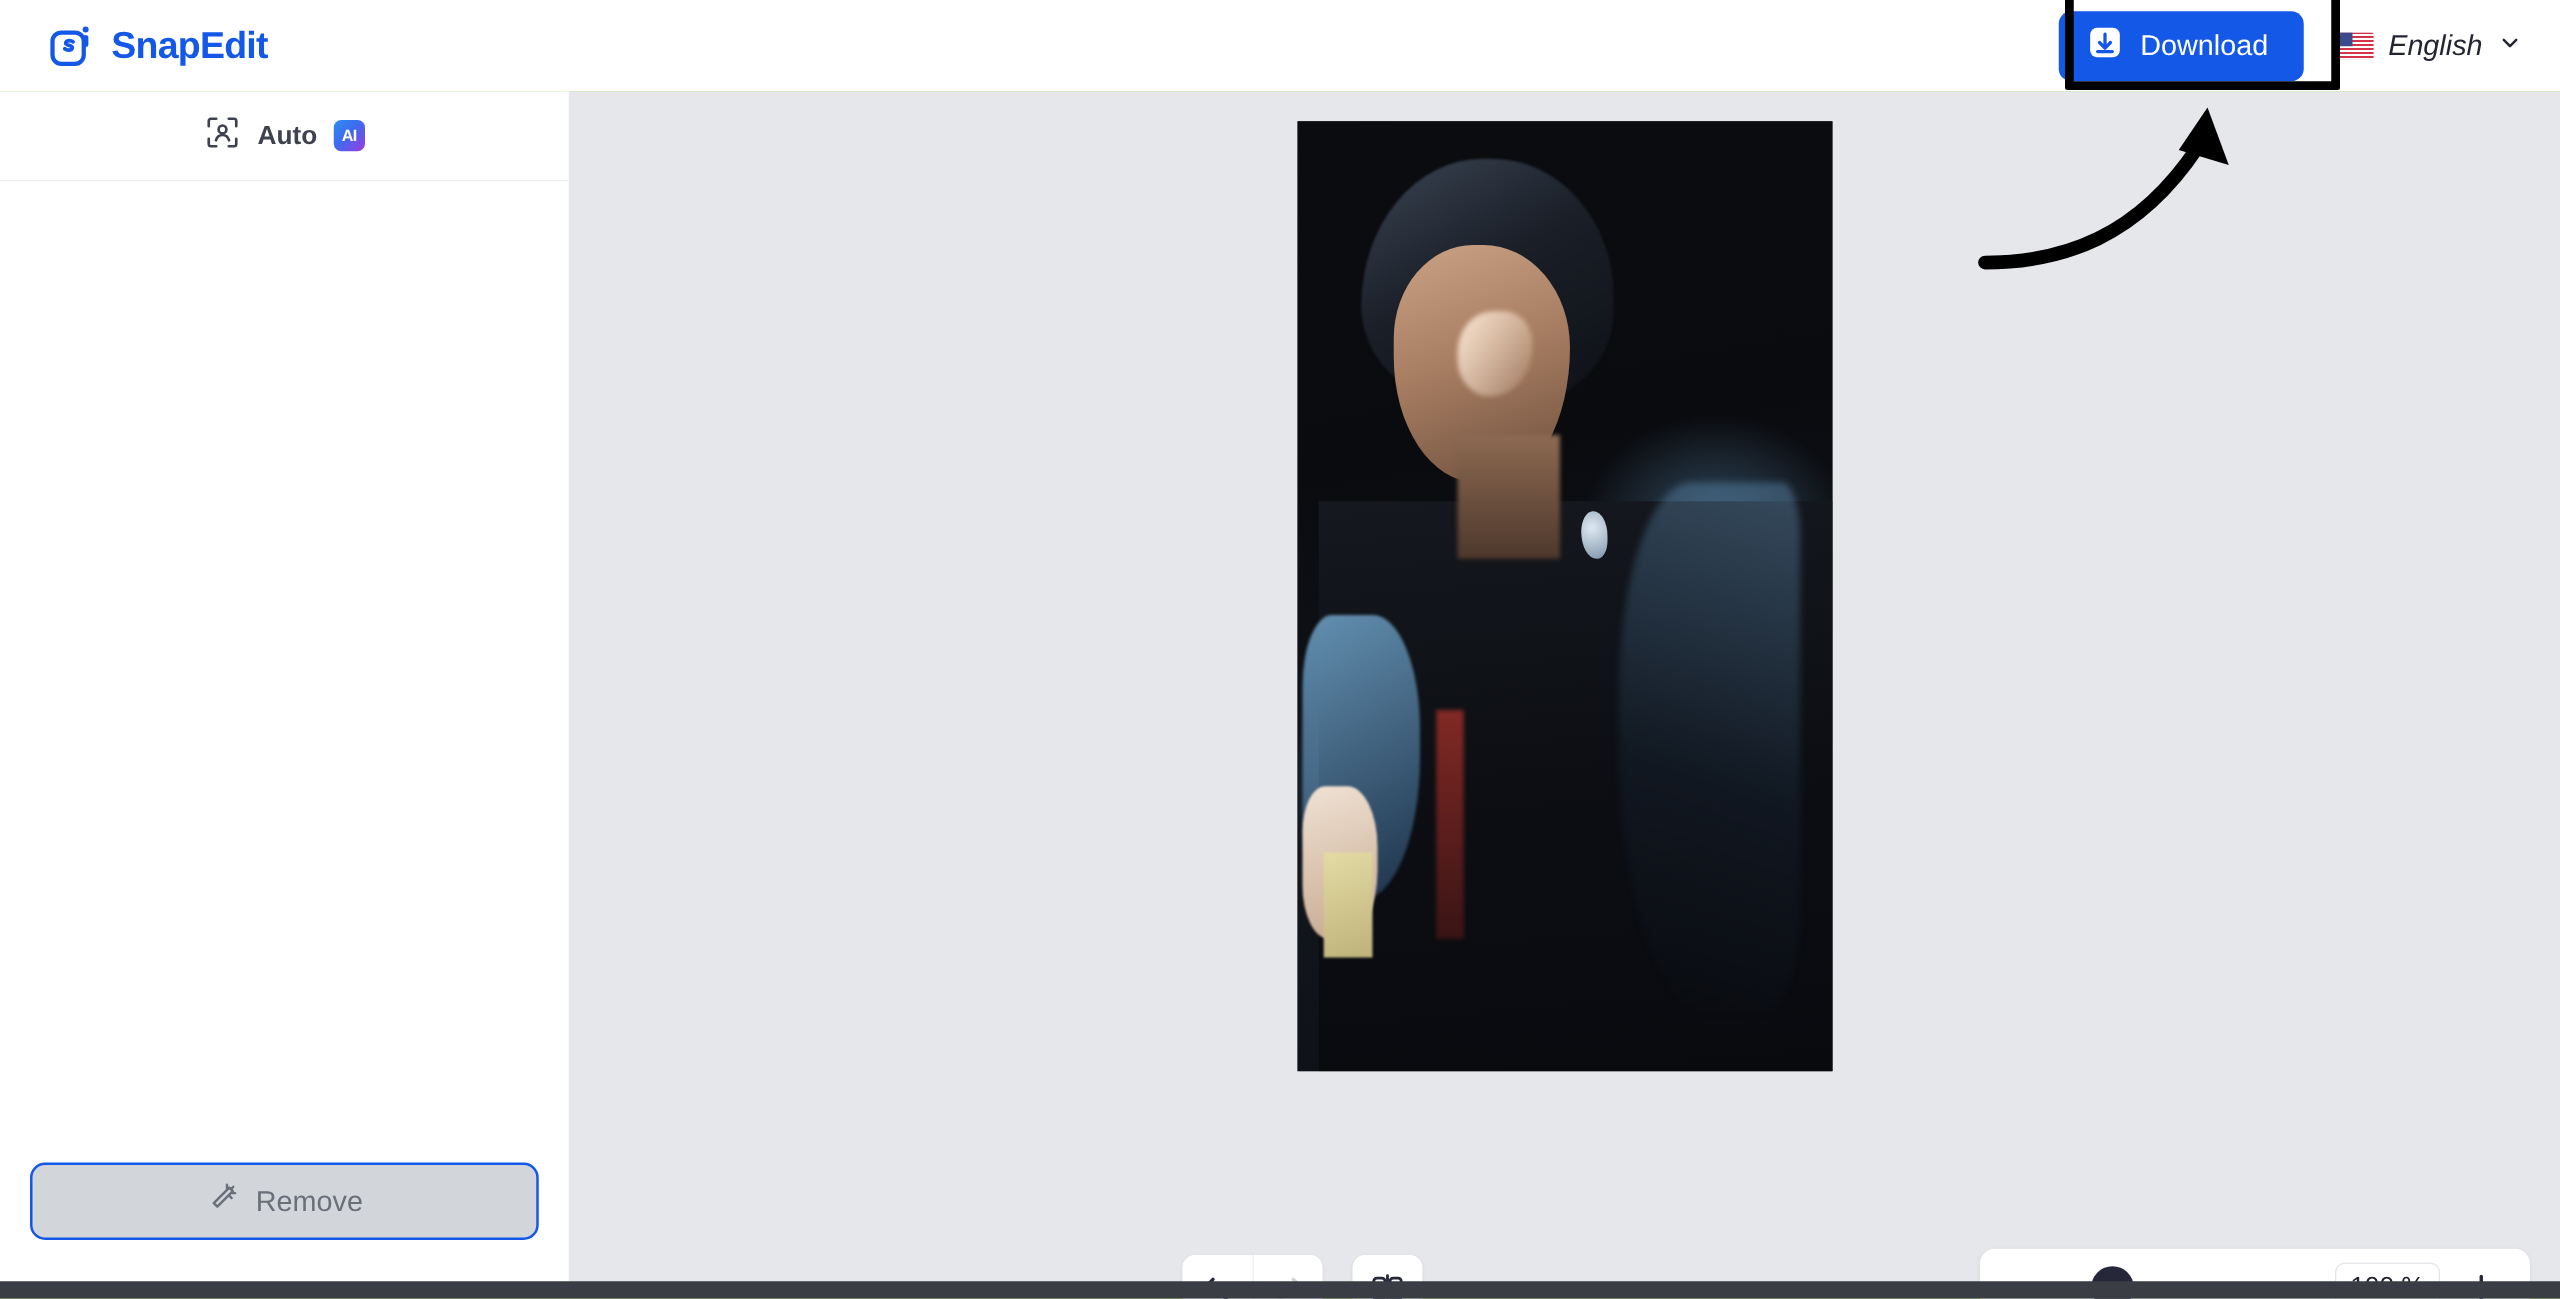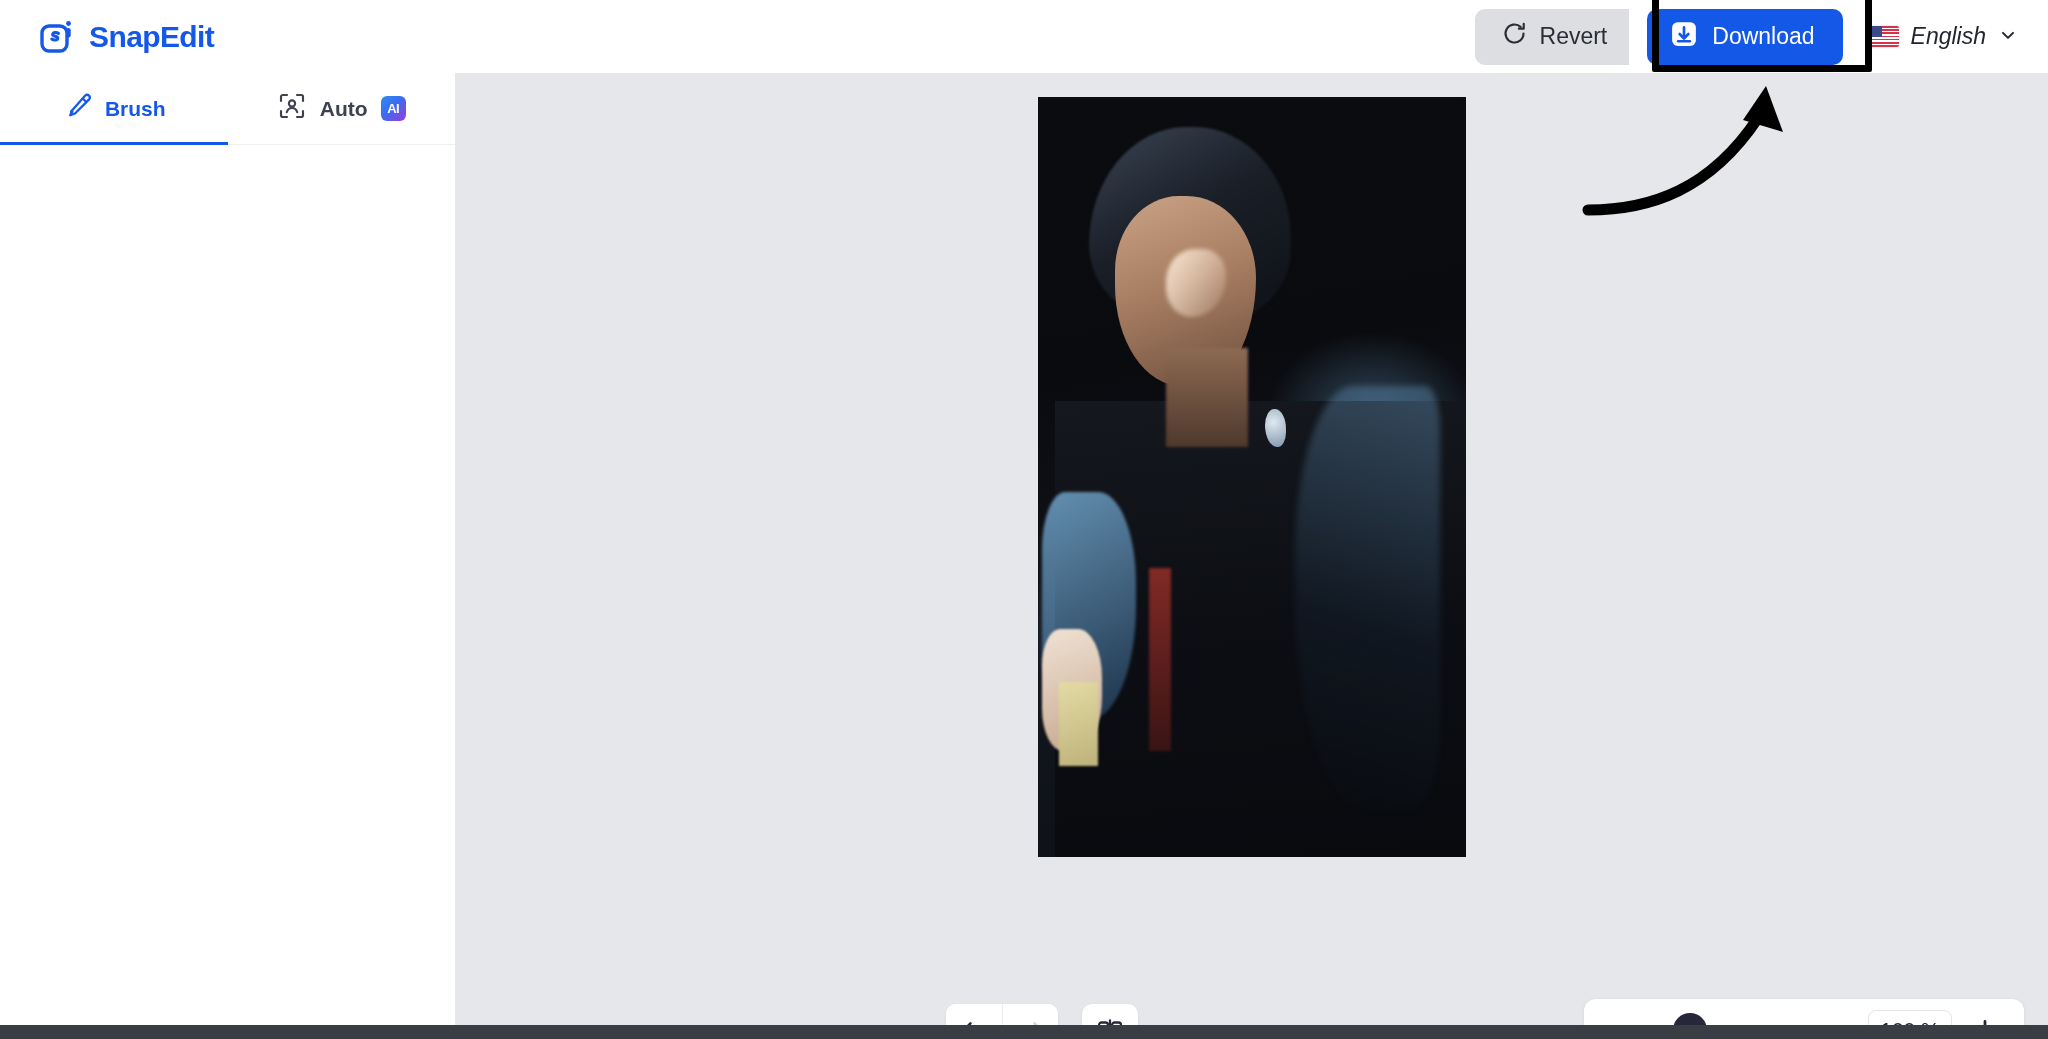--- a/index.html
+++ b/index.html
@@ -251,29 +251,20 @@
           <path d="M20.5 16.5c-1.6-1.4-5.5-1.6-5.9 1 -.35 2.2 5.3 1.3 5.2 3.6 -.1 2.4-4.2 2.4-6 .9" fill="none" stroke="#1458E8" stroke-width="3" stroke-linecap="round"></path>
           <circle cx="30.5" cy="6.5" r="2.4" fill="#1458E8"></circle>
           <rect x="28.3" y="11" width="4.4" height="9.5" rx="2.2" fill="#1458E8"></rect>
         </svg>
       </span>
       <span class="logo-text">SnapEdit</span>
     </div>
 
     <div class="header-right">
 
-      <button class="revert-btn">
-        <span>
-          <svg width="27" height="27" viewBox="0 0 24 24" fill="none">
-            <path d="M20 12a8 8 0 1 1-2.6-5.9" stroke="#2A2D38" stroke-width="1.9" stroke-linecap="round"></path>
-            <path d="M20.2 3.4v4.3h-4.3" stroke="#2A2D38" stroke-width="1.9" stroke-linecap="round" stroke-linejoin="round"></path>
-          </svg>
-        </span>
-        <span>Revert</span>
-      </button>
 
       <button class="download-btn">
         <span>
           <svg width="30" height="30" viewBox="0 0 24 24">
             <rect x="2.5" y="2.5" width="19" height="19" rx="4.5" fill="#ffffff"></rect>
             <path d="M12 6.6v8.2M12 15.6l-3.5-3.6M12 15.6l3.5-3.6" stroke="#1458E8" stroke-width="2.1" stroke-linecap="round" stroke-linejoin="round"></path>
             <path d="M7.3 17.8h9.4" stroke="#1458E8" stroke-width="2.1" stroke-linecap="round"></path>
           </svg>
         </span>
         <span>Download</span>
@@ -292,30 +283,20 @@
         </span>
       </div>
 
     </div>
   </div>
 
   <div class="sidebar">
 
     <div class="tabs">
 
-      <div class="tab active">
-        <span>
-          <svg width="30" height="30" viewBox="0 0 24 24" fill="none">
-            <path d="M18.6 3.6a2.2 2.2 0 0 1 3.1 3.1L10.4 18 6.6 19.4 8 15.6z" stroke="#1458E8" stroke-width="1.8" stroke-linejoin="round"></path>
-            <path d="M16.4 5.8l2.8 2.8" stroke="#1458E8" stroke-width="1.8"></path>
-            <path d="M6.9 15.4l1.9 1.9" stroke="#1458E8" stroke-width="1.8"></path>
-          </svg>
-        </span>
-        <span>Brush</span>
-      </div>
 
       <div class="tab">
         <span>
           <svg width="30" height="30" viewBox="0 0 24 24" fill="none">
             <path d="M3.2 8V4.6a1.4 1.4 0 0 1 1.4-1.4H8" stroke="#3E424E" stroke-width="1.7" stroke-linecap="round"></path>
             <path d="M16 3.2h3.4a1.4 1.4 0 0 1 1.4 1.4V8" stroke="#3E424E" stroke-width="1.7" stroke-linecap="round"></path>
             <path d="M20.8 16v3.4a1.4 1.4 0 0 1-1.4 1.4H16" stroke="#3E424E" stroke-width="1.7" stroke-linecap="round"></path>
             <path d="M8 20.8H4.6a1.4 1.4 0 0 1-1.4-1.4V16" stroke="#3E424E" stroke-width="1.7" stroke-linecap="round"></path>
             <circle cx="12" cy="10" r="2.5" stroke="#3E424E" stroke-width="1.7"></circle>
             <path d="M7.8 17c.7-2.3 2.3-3.4 4.2-3.4s3.5 1.1 4.2 3.4" stroke="#3E424E" stroke-width="1.7" stroke-linecap="round"></path>
@@ -323,20 +304,31 @@
         </span>
         <span>Auto</span>
         <span class="ai-badge">AI</span>
       </div>
 
     </div>
 
 
     <div class="sidebar-spacer"></div>
 
+    <div class="remove-wrap">
+      <button class="remove-btn">
+        <span>
+          <svg width="28" height="28" viewBox="0 0 24 24" fill="none">
+            <path d="M15.8 5.2 5.2 15.8l2.4 2.4L18.2 7.6z" stroke="#6B6F7A" stroke-width="1.7" stroke-linejoin="round"></path>
+            <path d="M14.2 3.2v2.6M18.6 4.6l-1.3 1.3M19.8 9h-2.2M17.4 12.4l-1.3-1.3" stroke="#6B6F7A" stroke-width="1.6" stroke-linecap="round"></path>
+          </svg>
+        </span>
+        <span>Remove</span>
+      </button>
+    </div>
 
   </div>
 
   <div class="canvas">
 
     <div class="photo-frame">
       <div class="bg"></div>
       <div class="jacket"></div>
       <div class="lapel-hi"></div>
       <div class="hair"></div>

